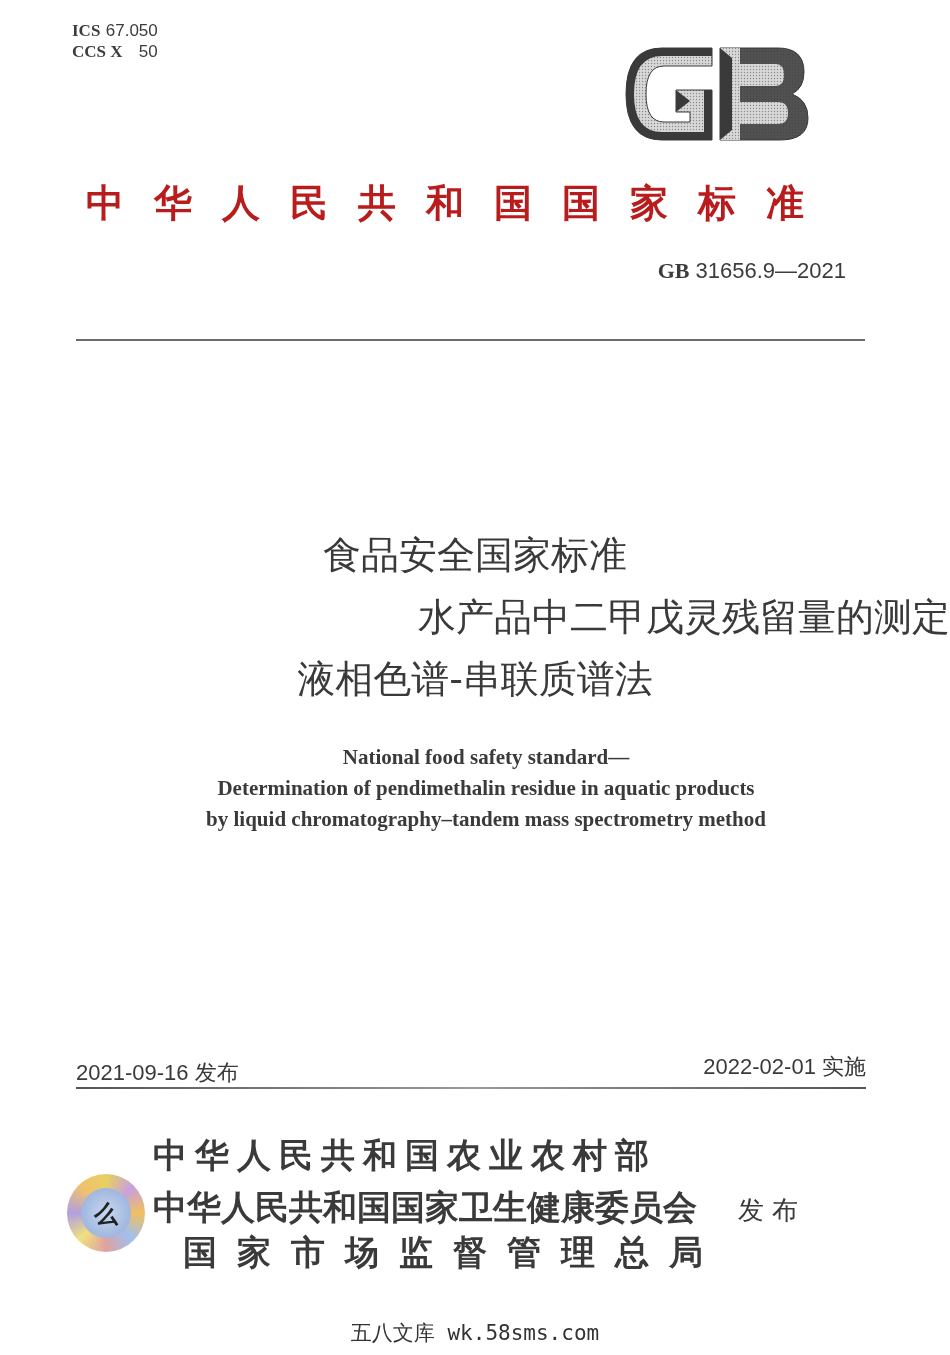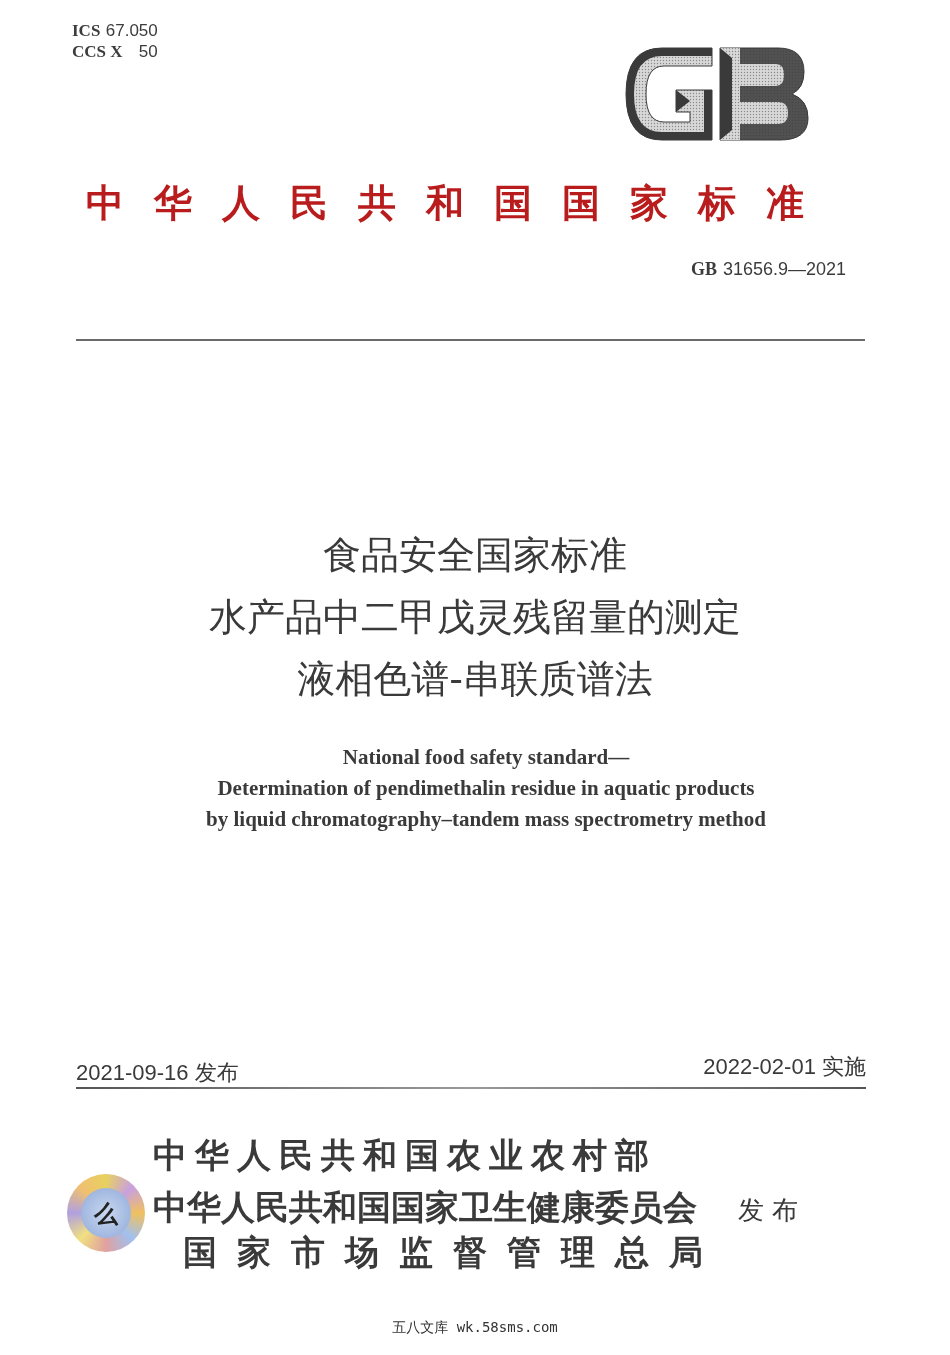--- a/index.html
+++ b/index.html
@@ -5,45 +5,45 @@
     html, body { margin: 0; padding: 0; background: #ffffff; }
     body { width: 950px; height: 1355px; position: relative; overflow: hidden; color: #3a3a3a; font-family: "DejaVu Sans", sans-serif; }
     .abs { position: absolute; }
     .cls-line { font-size: 17px; line-height: 21px; color: #3c3c3c; }
     .cls-line .lbl { font-family: "Liberation Serif", serif; font-weight: bold; }
     .cls-line .val { font-family: "Liberation Sans", sans-serif; }
     #ics { left: 72px; top: 20px; }
     #ccs { left: 72px; top: 41px; }
     #gb-logo { left: 620px; top: 44px; width: 192px; height: 100px; }
     #national-title { left: 86px; top: 178px; width: 770px; font-family: "DejaVu Serif", serif; font-weight: bold; font-size: 38px; letter-spacing: 30px; color: #b91c1c; white-space: nowrap; }
-    #std-number { right: 104px; top: 258px; font-size: 18px; color: #3c3c3c; white-space: nowrap; }
+    #std-number { right: 104px; top: 258px; font-size: 22px; color: #3c3c3c; white-space: nowrap; }
     #std-number .gb { font-family: "Liberation Serif", serif; font-weight: bold; margin-right: 6px; }
     #std-number .num { font-family: "Liberation Sans", sans-serif; }
     #top-rule { left: 76px; top: 339px; width: 789px; height: 2px; background: #6a6a6a; }
     .cn-title { left: 0; width: 950px; text-align: center; font-family: "DejaVu Sans", sans-serif; font-weight: normal; font-size: 38px; color: #3a3a3a; white-space: nowrap; }
     #cn1 { top: 530px; }
-    #cn2 { top: 592px; }
+    #cn2 { top: 592px; text-align: right; }
     #cn3 { top: 654px; }
     .en-title { left: 16px; width: 940px; text-align: center; font-family: "Liberation Serif", serif; font-weight: bold; font-size: 21px; color: #3a3a3a; white-space: nowrap; }
     #en1 { top: 745px; }
     #en2 { top: 776px; }
     #en3 { top: 807px; }
     #issue-date { left: 76px; top: 1058px; font-size: 22px; font-family: "Liberation Sans", sans-serif; color: #3a3a3a; white-space: nowrap; }
     #impl-date { right: 84px; top: 1052px; font-size: 22px; font-family: "Liberation Sans", sans-serif; color: #3a3a3a; white-space: nowrap; }
     #bottom-rule { left: 76px; top: 1087px; width: 790px; height: 2px; background: linear-gradient(90deg, #555, #999 50%, #555); }
     .org { left: 153px; font-family: "DejaVu Serif", serif; font-weight: bold; font-size: 34px; color: #3a3a3a; white-space: nowrap; }
     #org1 { top: 1133px; letter-spacing: 8px; }
     #org2 { top: 1185px; letter-spacing: 0px; }
     #org3 { top: 1230px; letter-spacing: 20px; margin-left: 30px; }
     #publish-label { left: 738px; top: 1193px; font-family: "DejaVu Serif", serif; font-size: 26px; letter-spacing: 8px; color: #3a3a3a; }
     #emblem { left: 67px; top: 1174px; width: 78px; height: 78px; border-radius: 50%;
       background: conic-gradient(#e8d060, #c8a0e0, #f0c060, #a0c0f0, #e0a0a0, #f0e080, #b0a0e0, #f0c070, #e8d060); }
     #emblem .inner { position: absolute; left: 14px; top: 14px; width: 50px; height: 50px; border-radius: 50%; background: radial-gradient(#c8d8f0, #8fa8d8); }
     #emblem .glyph { position: absolute; left: 0; top: 10px; width: 50px; text-align: center; font-size: 24px; color: #222; font-weight: bold; }
-    #watermark { left: 0; top: 1319px; width: 950px; text-align: center; font-family: "DejaVu Sans Mono", monospace; font-size: 14px; color: #333; white-space: nowrap; }
+    #watermark { left: 0; top: 1319px; width: 950px; text-align: center; font-family: "DejaVu Sans Mono", monospace; font-size: 21px; color: #333; white-space: nowrap; }
   </style>
 </head>
 <body>
 
 <div class="abs cls-line" id="ics">
   <span class="lbl">ICS</span>
   <span class="val">67.050</span>
 </div>
 <div class="abs cls-line" id="ccs">
   <span class="lbl">CCS X</span>

